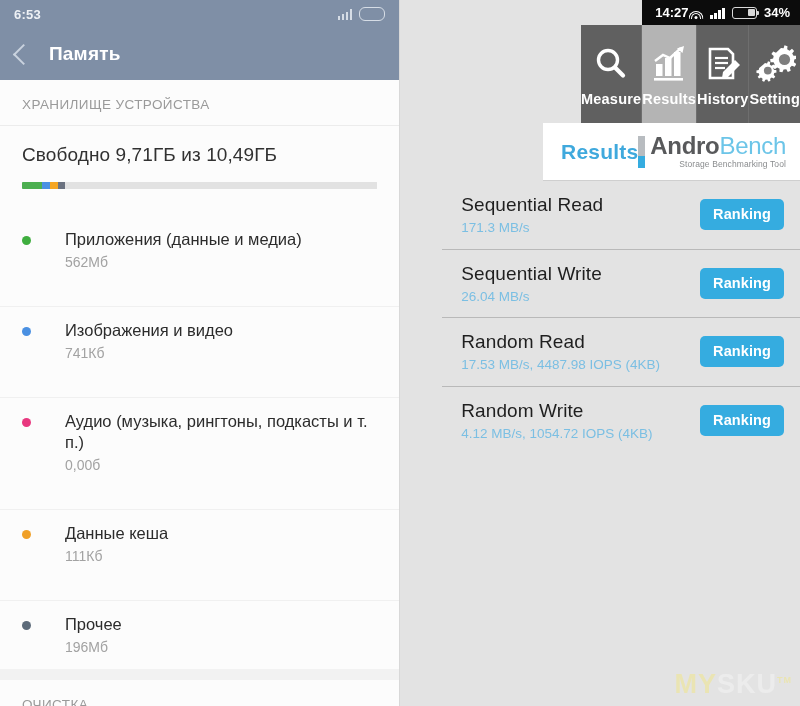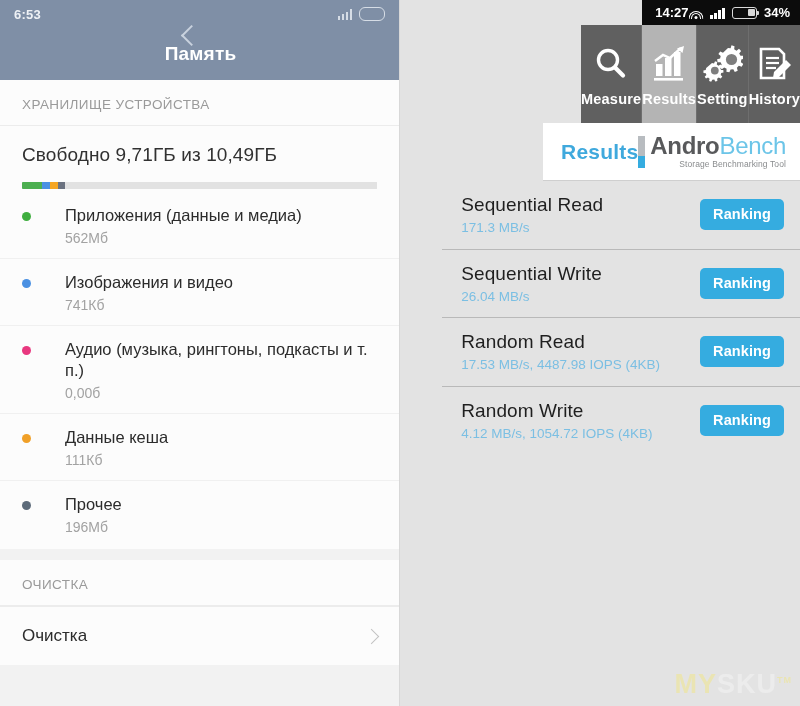--- a/index.html
+++ b/index.html
@@ -75,21 +75,20 @@
     position: relative;
   }
   .l-appbar {
     height: 52px;
     background: #7f8fa6;
     display: flex;
     align-items: center;
     padding: 0 14px 0 16px;
     box-sizing: border-box;
     color: #fff;
-    flex-direction: column;
   }
   .back-chev {
     width: 13px;
     height: 13px;
     border-left: 2.2px solid #c9d2de;
     border-bottom: 2.2px solid #c9d2de;
     transform: rotate(45deg);
     margin-right: 18px;
     flex: none;
   }
@@ -132,20 +131,21 @@
     width: 100%;
   }
   .bar-track span { display: block; height: 100%; }
   .cat-list { padding-bottom: 2px; }
   .cat-row {
     display: flex;
     align-items: flex-start;
     padding: 13px 22px 12px 22px;
     border-top: 1px solid #f0f0f0;
     position: relative;
+    margin-top: 24px;
   }
   .cat-row.first { border-top: none; padding-top: 16px; }
   .dot {
     width: 9px;
     height: 9px;
     border-radius: 50%;
     flex: none;
     margin-top: 7px;
     margin-right: 0;
   }
@@ -530,46 +530,46 @@
             <rect x="6" y="34" width="29" height="2.6" fill="#fff"></rect>
             <polyline points="7,17 15,11 22,14 33,4" fill="none" stroke="#fff" stroke-width="2.4"></polyline>
             <polygon points="36,2 29,4.5 34.5,9" fill="#fff"></polygon>
           </svg>
         </div>
         <div class="tab-label">Results</div>
       </div>
 
       <div class="tab">
         <div class="tab-ico">
+          <svg width="40" height="40" viewBox="0 0 40 40">
+            <path d="M7 5 h18 l5 5 v24 h-23 z" fill="none" stroke="#fff" stroke-width="2.6"></path>
+            <line x1="12" y1="14" x2="25" y2="14" stroke="#fff" stroke-width="2.2"></line>
+            <line x1="12" y1="19" x2="25" y2="19" stroke="#fff" stroke-width="2.2"></line>
+            <line x1="12" y1="24" x2="22" y2="24" stroke="#fff" stroke-width="2.2"></line>
+            <path d="M32 16 l5 5 l-12 12 l-6 1 l1 -6 z" fill="#fff"></path>
+          </svg>
+        </div>
+        <div class="tab-label">History</div>
+      </div>
+
+      <div class="tab">
+        <div class="tab-ico">
           <svg width="42" height="40" viewBox="0 0 42 40">
             <g fill="#fff">
               <path d="M27 4 l2.6 .3 .9 -3 3 .9 -.3 3.1 2.3 1.4 2.5 -1.9 2.1 2.2 -1.9 2.4 1.3 2.4 3.1 -.2 .7 3 -3 .9 -.4 2.7 2.4 1.9 -1.6 2.7 -2.9 -1 -1.9 2 .8 3 -2.9 1.2 -1.5 -2.7 -2.7 .2 -1.2 2.8 -3 -.6 .2 -3 -2.4 -1.3 -2.4 1.9 -2 -2.3 1.9 -2.3 -1.1 -2.5 -3 .1 -.5 -3 3 -.7 .6 -2.6 -2.3 -2 1.8 -2.5 2.8 1.2z"></path>
               <circle cx="30.5" cy="15.5" r="5.6" fill="#7e7e7e"></circle>
             </g>
             <g fill="#fff">
               <path d="M11 19 l2 .4 1 -2.2 2.2 .9 -.4 2.3 1.6 1.3 2.1 -1.2 1.4 1.8 -1.6 1.7 .7 1.9 2.3 .2 .2 2.3 -2.3 .6 -.5 2 1.6 1.6 -1.5 1.8 -2.1 -1 -1.6 1.3 .3 2.3 -2.2 .6 -.9 -2.1 -2 .2 -1.1 2 -2.1 -.8 .5 -2.2 -1.6 -1.3 -2 1.1 -1.3 -1.8 1.7 -1.6 -.6 -1.9 -2.3 -.3 -.1 -2.3 2.3 -.5 .5 -2z"></path>
               <circle cx="13.8" cy="26.6" r="3.9" fill="#7e7e7e"></circle>
             </g>
           </svg>
         </div>
         <div class="tab-label">Setting</div>
       </div>
-
-      <div class="tab">
-        <div class="tab-ico">
-          <svg width="40" height="40" viewBox="0 0 40 40">
-            <path d="M7 5 h18 l5 5 v24 h-23 z" fill="none" stroke="#fff" stroke-width="2.6"></path>
-            <line x1="12" y1="14" x2="25" y2="14" stroke="#fff" stroke-width="2.2"></line>
-            <line x1="12" y1="19" x2="25" y2="19" stroke="#fff" stroke-width="2.2"></line>
-            <line x1="12" y1="24" x2="22" y2="24" stroke="#fff" stroke-width="2.2"></line>
-            <path d="M32 16 l5 5 l-12 12 l-6 1 l1 -6 z" fill="#fff"></path>
-          </svg>
-        </div>
-        <div class="tab-label">History</div>
-      </div>
     </div>
 
     <div class="r-header">
       <div class="r-header-title">Results</div>
       <div class="brand">
         <div class="brand-bar"></div>
         <div class="brand-text">
           <div class="brand-name"><span class="a">Andro</span><span class="b">Bench</span></div>
           <div class="brand-tag">Storage Benchmarking Tool</div>
         </div>

